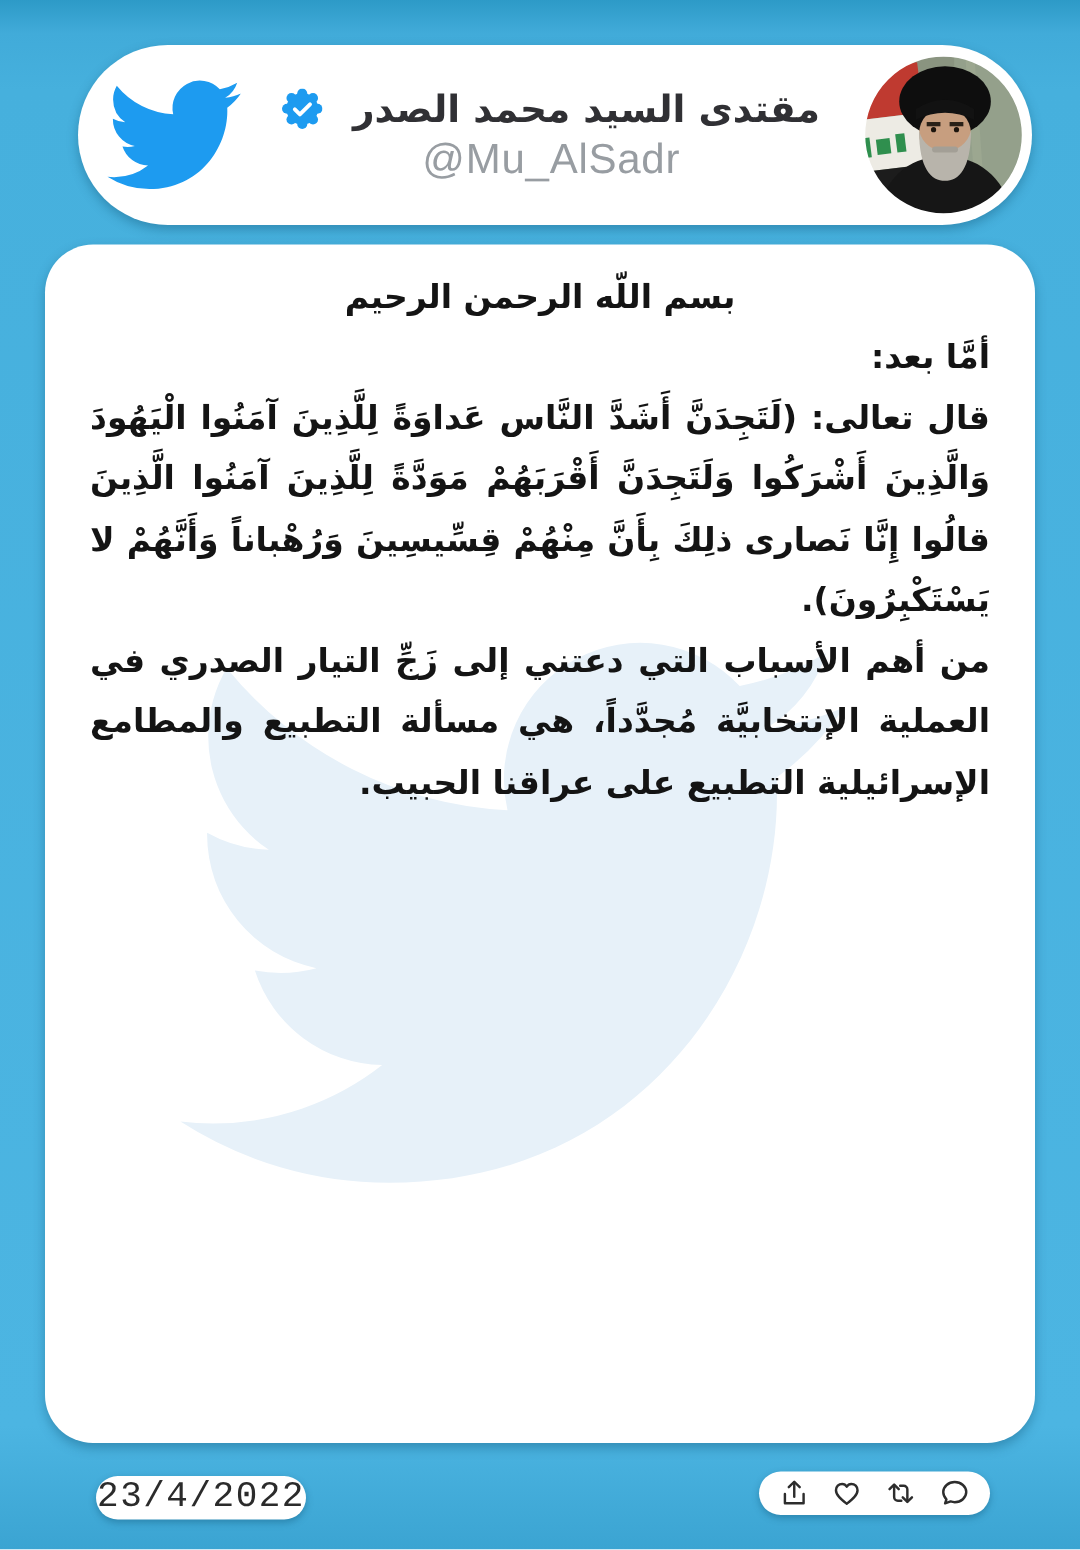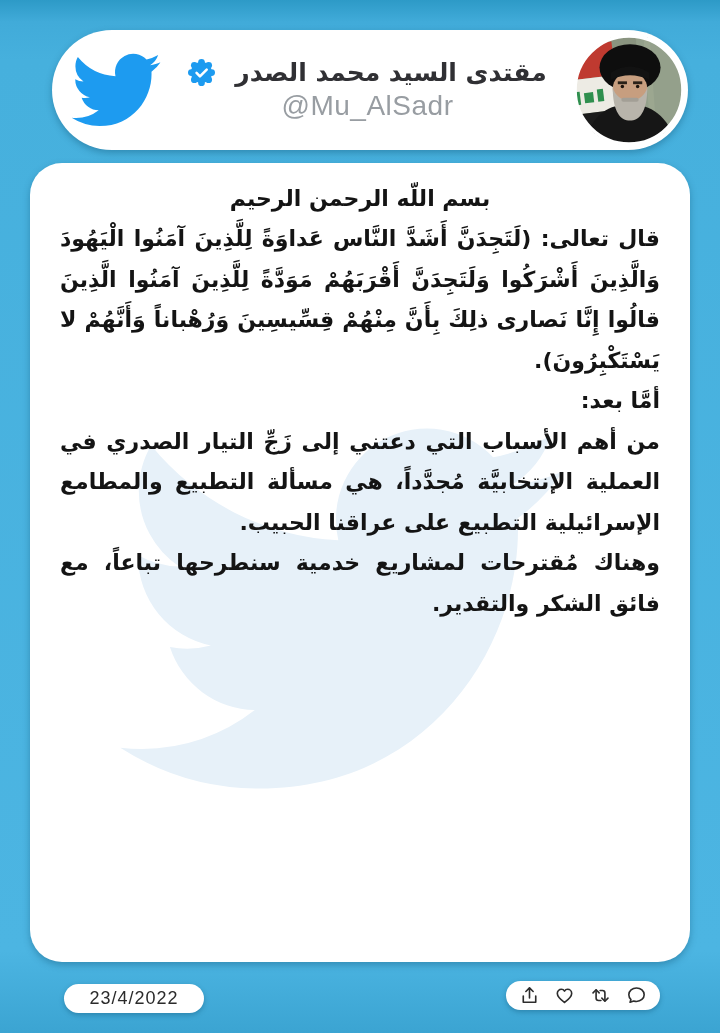--- a/index.html
+++ b/index.html
@@ -55,21 +55,21 @@
   .basmala{text-align:center;}
   .signature{text-align:left;padding-left:34px;margin-top:4px;}
   
   .date-pill{
     position:absolute;left:64px;top:984px;width:140px;height:29px;
     background:var(--card);border-radius:15px;
     display:flex;align-items:center;justify-content:center;
     box-shadow:0 2px 5px rgba(8,70,100,.35);
   }
   .date-pill span{
-    font-family:Liberation Sans, sans-serif;font-size:18px;
+    font-family:Liberation Mono, monospace;font-size:24px;
     color:#2b2b2b;letter-spacing:1px;
   }
   .actions-pill{
     position:absolute;left:506px;top:981px;width:154px;height:29px;
     background:var(--card);border-radius:15px;
     display:flex;align-items:center;justify-content:space-evenly;
     box-shadow:0 2px 5px rgba(8,70,100,.35);
   }
   .action-btn{background:none;border:none;padding:0;display:flex;align-items:center;cursor:pointer;}
   .action-btn svg{stroke:var(--icon);fill:none;stroke-width:1.7;stroke-linecap:round;stroke-linejoin:round;}
@@ -146,24 +146,23 @@
 
   <div class="tweet-card">
     <span class="watermark">
       <svg width="468" height="468" viewBox="0 0 24 24">
         <path fill="#e7f1f9" d="M23.643 4.937c-.835.37-1.732.62-2.675.733a4.67 4.67 0 0 0 2.048-2.578 9.3 9.3 0 0 1-2.958 1.13 4.66 4.66 0 0 0-7.938 4.25 13.229 13.229 0 0 1-9.602-4.868c-.4.69-.63 1.49-.63 2.342A4.66 4.66 0 0 0 3.96 9.824a4.647 4.647 0 0 1-2.11-.583v.06a4.66 4.66 0 0 0 3.737 4.568 4.692 4.692 0 0 1-2.104.08 4.661 4.661 0 0 0 4.352 3.234 9.348 9.348 0 0 1-5.786 1.995 9.5 9.5 0 0 1-1.112-.065 13.175 13.175 0 0 0 7.14 2.093c8.57 0 13.255-7.098 13.255-13.254 0-.2-.005-.402-.014-.602a9.47 9.47 0 0 0 2.323-2.41z"></path>
       </svg>
     </span>
 
     <div class="tweet-text">
       <p class="basmala">بسم اللّه الرحمن الرحيم</p>
+      <p class="para">أمَّا بعد:</p>
       <p class="para">قال تعالى: (لَتَجِدَنَّ أَشَدَّ النَّاس عَداوَةً لِلَّذِينَ آمَنُوا الْيَهُودَ وَالَّذِينَ أَشْرَكُوا وَلَتَجِدَنَّ أَقْرَبَهُمْ مَوَدَّةً لِلَّذِينَ آمَنُوا الَّذِينَ قالُوا إِنَّا نَصارى ذلِكَ بِأَنَّ مِنْهُمْ قِسِّيسِينَ وَرُهْباناً وَأَنَّهُمْ لا يَسْتَكْبِرُونَ).</p>
-      <p class="para">أمَّا بعد:</p>
       <p class="para">من أهم الأسباب التي دعتني إلى زَجِّ التيار الصدري في العملية الإنتخابيَّة مُجدَّداً، هي مسألة التطبيع والمطامع الإسرائيلية التطبيع على عراقنا الحبيب.</p>
-      <p class="para">وهناك مُقترحات لمشاريع خدمية سنطرحها تباعاً، مع فائق الشكر والتقدير.</p>
     </div>
   </div>
 
   <div class="date-pill">
     <span>23/4/2022</span>
   </div>
 
   <div class="actions-pill">
     <button class="action-btn" aria-label="share">
       <svg width="23" height="23" viewBox="0 0 24 24">

